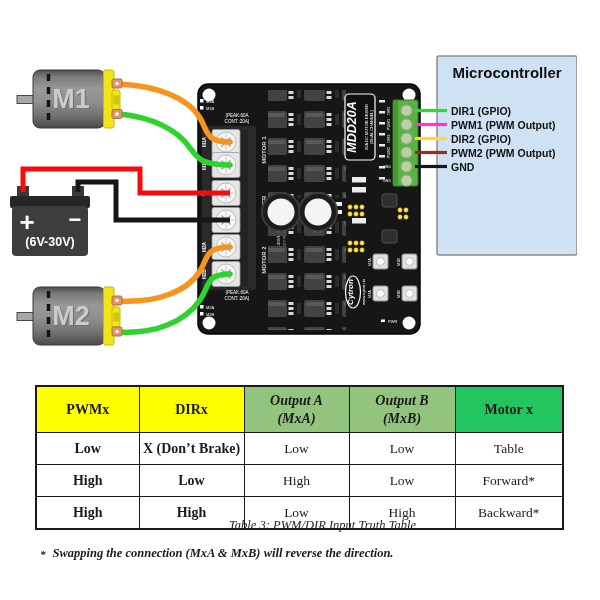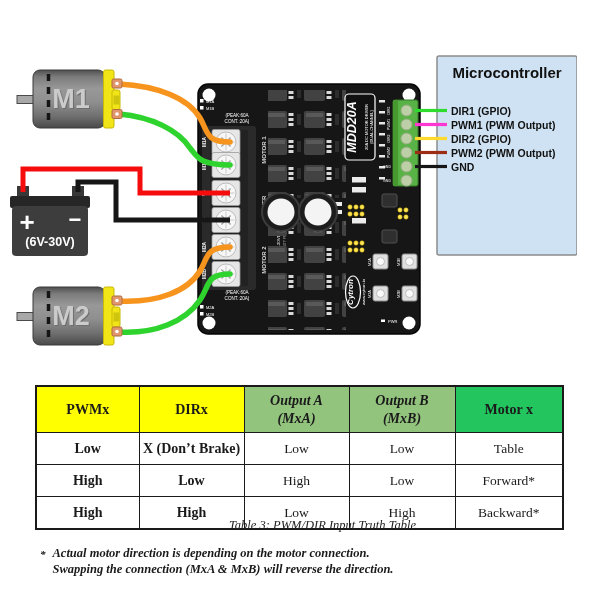--- a/index.html
+++ b/index.html
@@ -372,18 +372,17 @@
     </tr>
   </tbody>
       </table>
 </div>
 
 <div class="tbl-caption">Table 3: PWM/DIR Input Truth Table</div>
 
 <div class="footnote">
   <span class="star">*</span>
   <div>
-    <div>Actual motor direction is depending on the motor connection.</div>
     <div>Swapping the connection (MxA &amp; MxB) will reverse the direction.</div>
   </div>
 </div>
 
 </div>
 
 </body></html>

